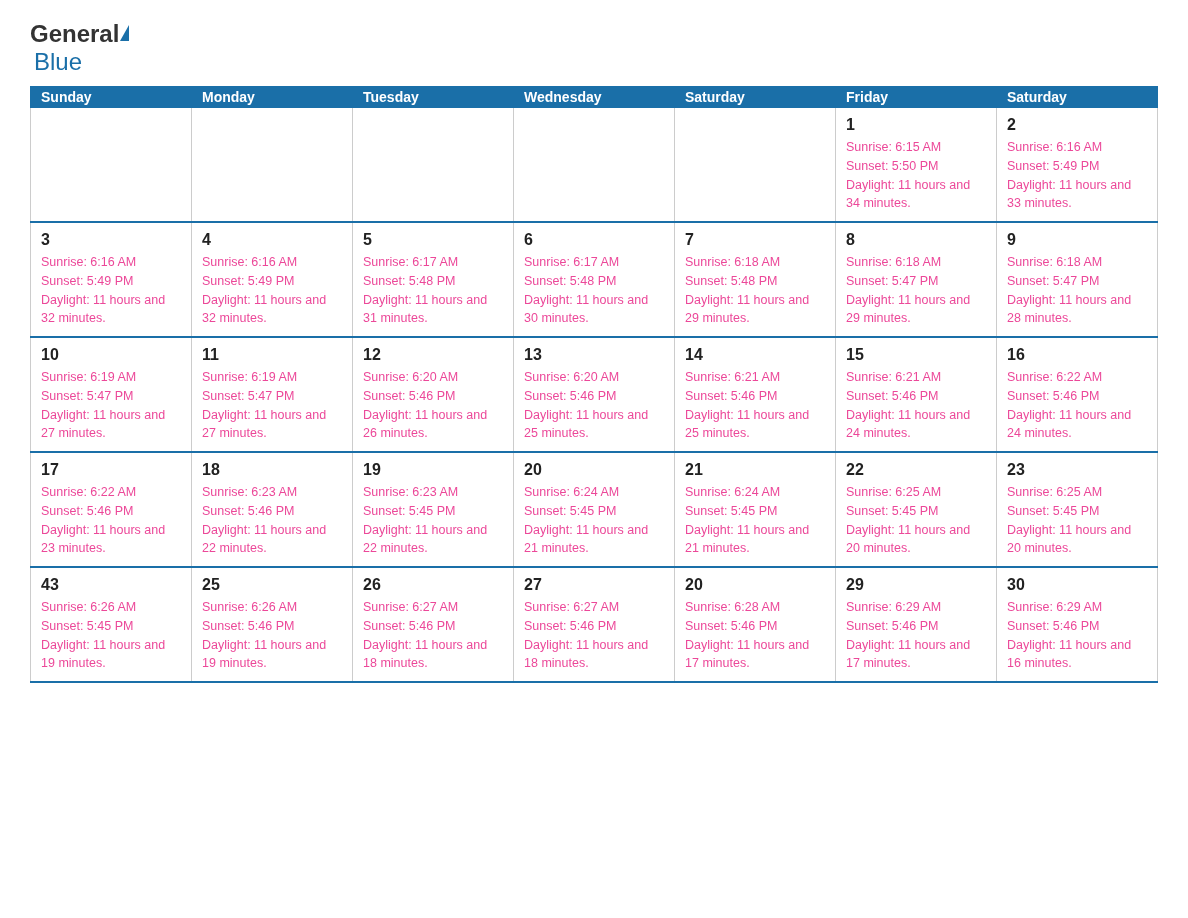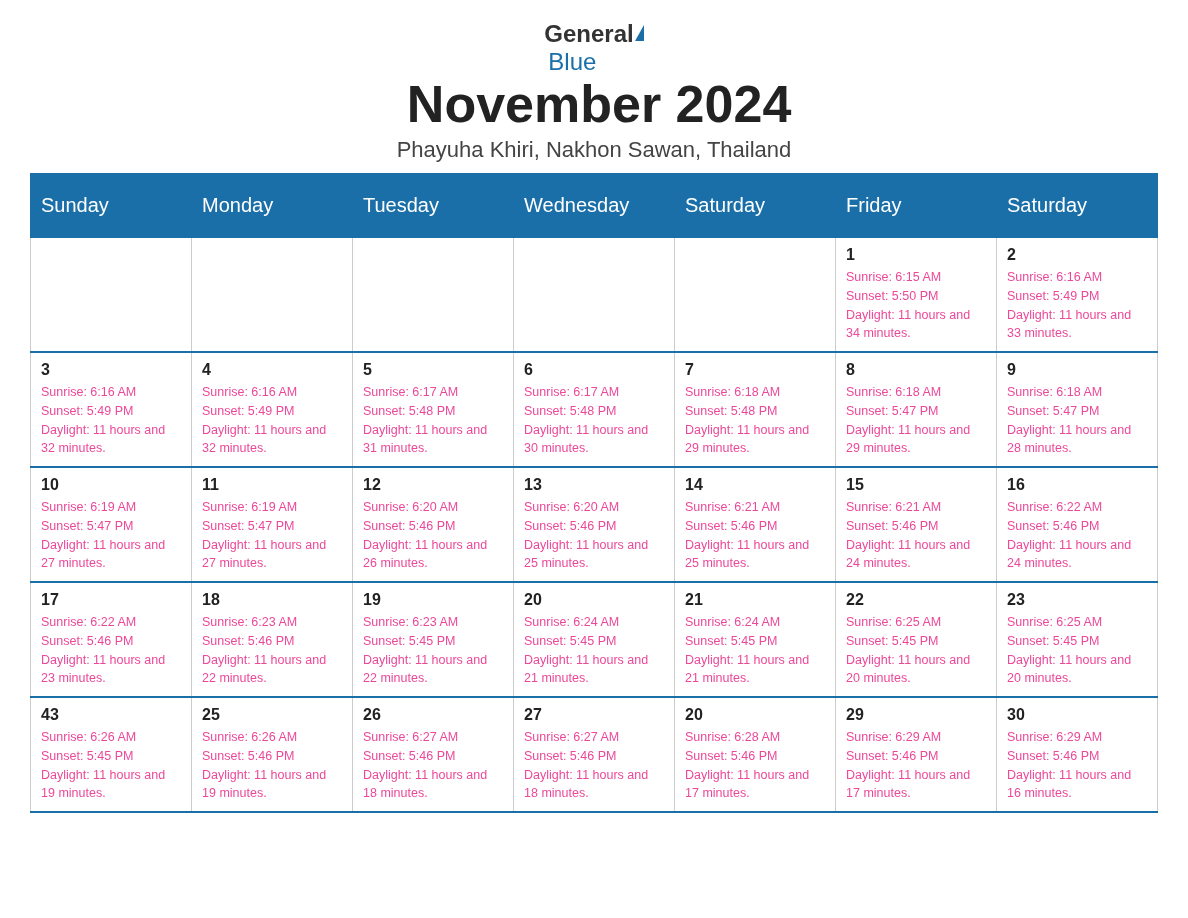--- a/index.html
+++ b/index.html
@@ -5,23 +5,22 @@
     * { box-sizing: border-box; margin: 0; padding: 0; }
     body {
       font-family: Arial, sans-serif;
       background: #fff;
       padding: 20px 30px;
       width: 1188px;
       min-height: 918px;
     }
     #header {
       display: flex;
-      align-items: center;
+      align-items: flex-end;
       justify-content: space-between;
-      flex-direction: column;
     }
     #logo-wrapper {
       display: flex;
       flex-direction: column;
     }
     #logo-row1 {
       display: flex;
       align-items: center;
     }
     #title-block {
@@ -39,23 +38,23 @@
       margin-top: 4px;
     }
     #calendar {
       width: 100%;
       border-collapse: collapse;
       margin-top: 10px;
     }
     #calendar thead tr th {
       background-color: #1a6fa8;
       color: #fff;
-      padding: 20px 10px;
-      font-size: 20px;
-      font-weight: normal;
+      padding: 2px 10px;
+      font-size: 14px;
+      font-weight: bold;
       text-align: left;
       border: 1px solid #1a6fa8;
     }
     #calendar tbody tr td {
       vertical-align: top;
       padding: 8px 10px;
       border: 1px solid #ccc;
       width: 14.28%;
       min-height: 90px;
       background: #fff;
@@ -96,24 +95,20 @@
 <div id="header">
   <div id="logo-wrapper">
     <div id="logo-row1">
       <span style="font-size:24px;font-weight:bold;color:#333;">General</span>
       <span class="logo-triangle"></span>
     </div>
     <div>
       <span style="font-size:24px;font-weight:normal;color:#1a6fa8;margin-left:4px;">Blue</span>
     </div>
   </div>
-  <div id="title-block">
-    <div id="month-title">November 2024</div>
-    <div id="location-title">Phayuha Khiri, Nakhon Sawan, Thailand</div>
-  </div>
 </div>
 
 <table id="calendar">
   <thead>
     <tr id="weekday-header-row">
     <th>Sunday</th>
         <th>Monday</th>
         <th>Tuesday</th>
         <th>Wednesday</th>
         <th>Saturday</th>

